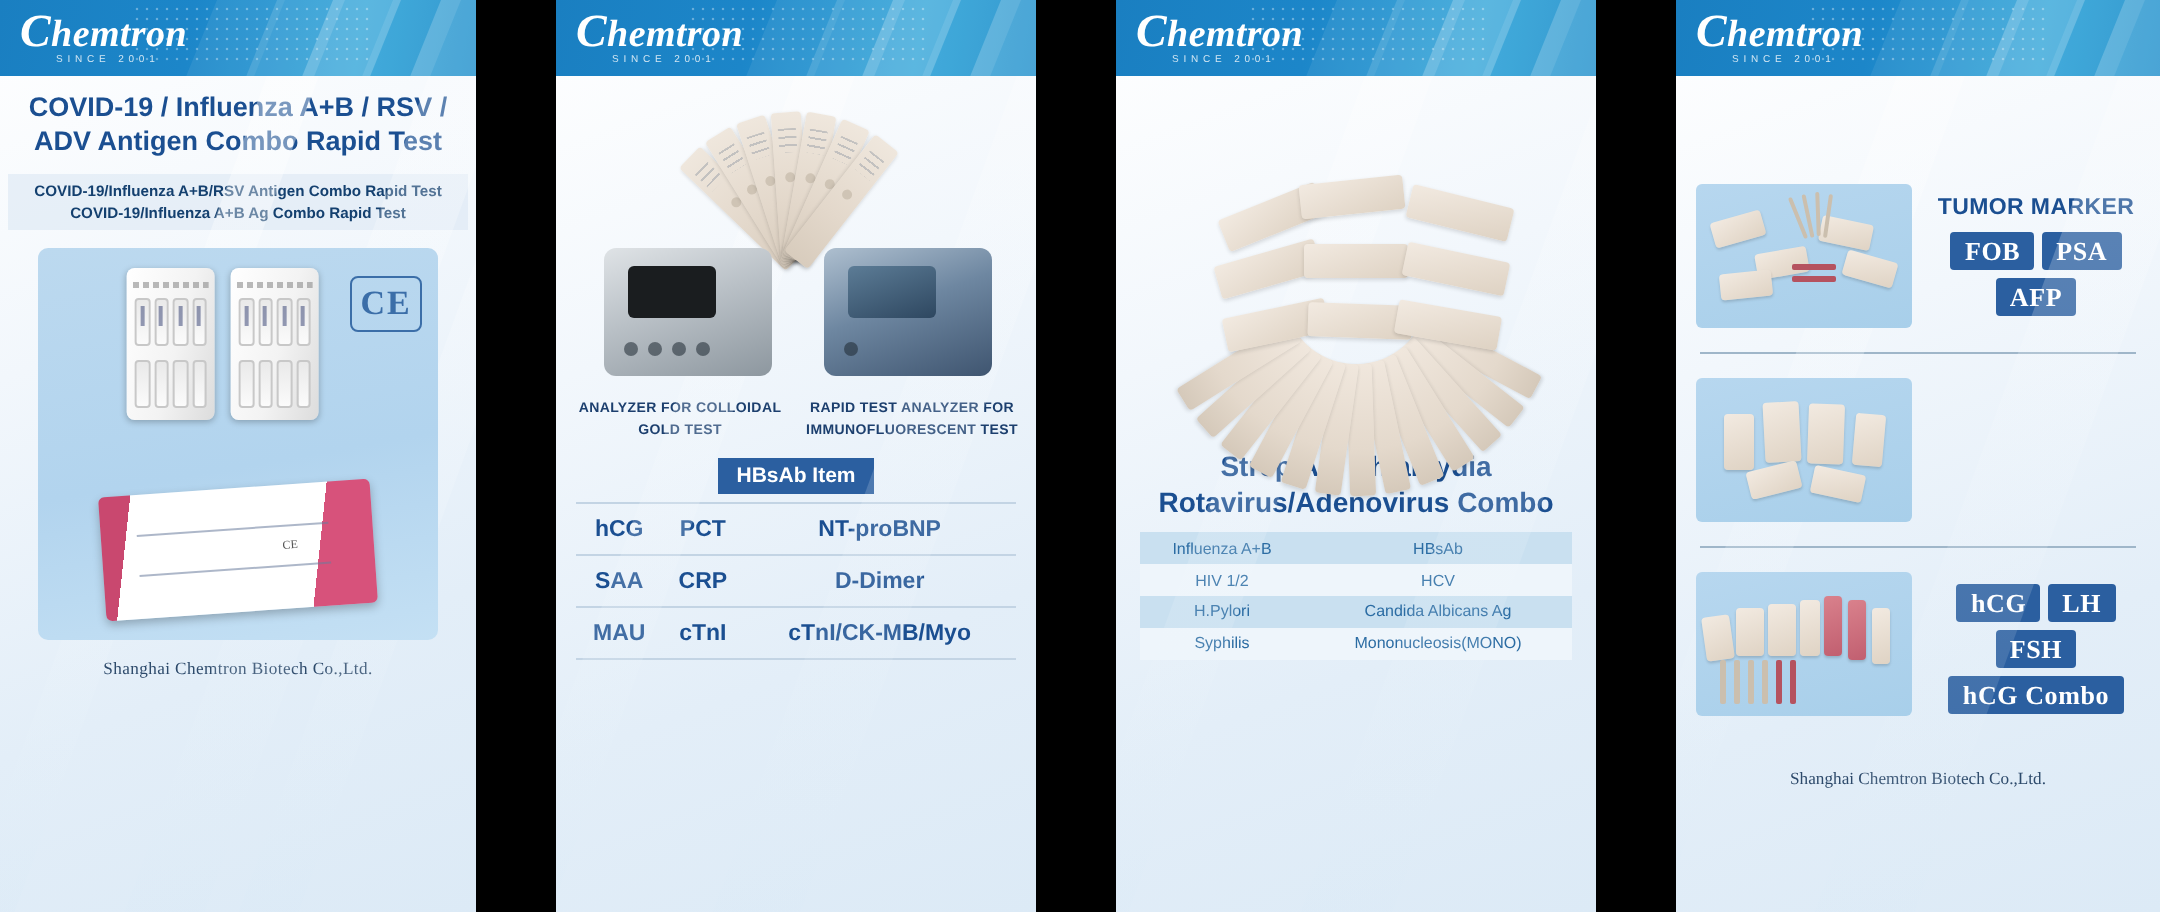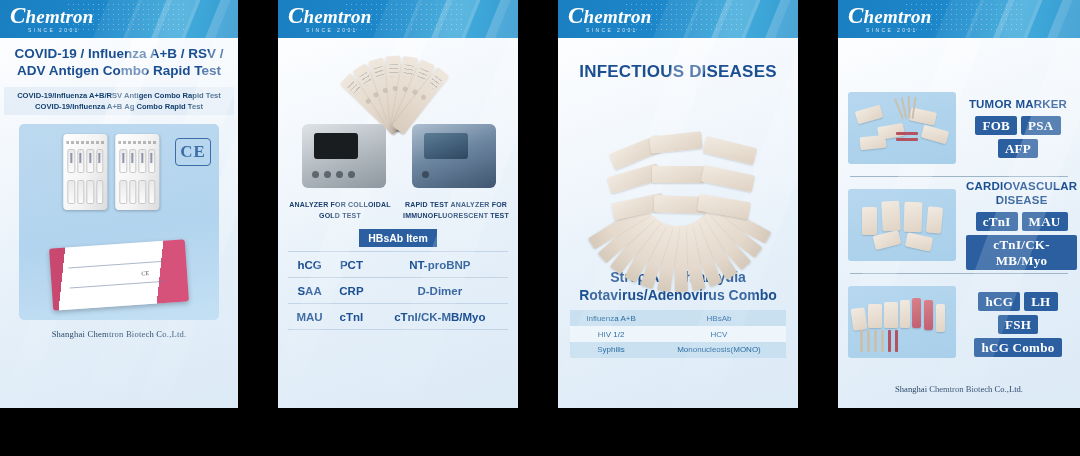--- a/index.html
+++ b/index.html
@@ -1,19 +1,19 @@
 <!DOCTYPE html>
 <html><head>
 <meta charset="utf-8">
 <style>
   html,body{margin:0;padding:0;background:#000;}
   body{width:1080px;height:456px;overflow:hidden;font-family:"Liberation Sans",sans-serif;}
   .stage{position:relative;width:1080px;height:456px;background:#000;display:flex;}
   .gap{background:#000;flex:0 0 auto;}
-  .panel{position:relative;flex:0 0 auto;height:408px;overflow:hidden;
+  .panel{position:relative;flex:0 0 auto;height:456px;overflow:hidden;
          background:linear-gradient(160deg,#ffffff 0%,#f2f7fc 35%,#e3eef8 70%,#dceaf6 100%);}
 
   
   .hdr{position:relative;height:38px;width:100%;
        background:linear-gradient(100deg,#1a7fc1 0%,#1c86c9 40%,#2ea3d8 75%,#1d8ecb 100%);
        overflow:hidden;}
   .hdr .dots{position:absolute;top:2px;left:66px;width:120px;height:30px;opacity:.45;
        background-image:radial-gradient(rgba(255,255,255,.75) 0.7px, transparent 0.8px);
        background-size:5px 5px;}
   .hdr .stripe{position:absolute;top:-14px;height:70px;width:34px;transform:skewX(-22deg);}
@@ -324,21 +324,20 @@
       <div class="logo">
         <div class="mark"><span class="cap">C</span><span>hemtron</span></div>
         <div class="since">SINCE 2001</div>
       </div>
     </div>
     <div class="wm">
       <i style="left:20%;top:0;width:34px;height:420px;opacity:.35"></i>
       <i style="left:70%;top:0;width:46px;height:420px;opacity:.3"></i>
     </div>
 
-    <div class="p3title">INFECTIOUS DISEASES</div>
 
     <div class="fan">
       <div class="fs" style="transform:translateX(-50%) rotate(-62deg)"></div>
       <div class="fs" style="transform:translateX(-50%) rotate(-52deg)"></div>
       <div class="fs" style="transform:translateX(-50%) rotate(-42deg)"></div>
       <div class="fs" style="transform:translateX(-50%) rotate(-32deg)"></div>
       <div class="fs" style="transform:translateX(-50%) rotate(-22deg)"></div>
       <div class="fs" style="transform:translateX(-50%) rotate(-12deg)"></div>
       <div class="fs" style="transform:translateX(-50%) rotate(-2deg)"></div>
       <div class="fs" style="transform:translateX(-50%) rotate(8deg)"></div>
@@ -368,20 +367,24 @@
       <tbody>
           <tr>
         <td>Influenza A+B</td>
         <td>HBsAb</td>
       </tr>
       <tr>
         <td>HIV 1/2</td>
         <td>HCV</td>
       </tr>
       <tr>
+        <td>H.Pylori</td>
+        <td>Candida Albicans Ag</td>
+      </tr>
+      <tr>
         <td>Syphilis</td>
         <td>Mononucleosis(MONO)</td>
       </tr>
     </tbody>
       </table>
   </div>
 
   <div class="gap" style="width:40px"></div>
 
   <div class="panel p4">
@@ -431,28 +434,20 @@
     <div class="divider"></div>
 
     <div class="sec">
       <div class="thumb">
         <div class="tk" style="left:14px;top:18px;width:15px;height:28px"></div>
         <div class="tk" style="left:34px;top:12px;width:18px;height:30px;transform:rotate(-3deg)"></div>
         <div class="tk" style="left:56px;top:13px;width:18px;height:30px;transform:rotate(2deg)"></div>
         <div class="tk" style="left:79px;top:18px;width:15px;height:26px;transform:rotate(5deg)"></div>
         <div class="tk" style="left:26px;top:44px;width:26px;height:14px;transform:rotate(-14deg)"></div>
         <div class="tk" style="left:58px;top:46px;width:26px;height:14px;transform:rotate(12deg)"></div>
-      </div>
-      <div class="meta">
-        <div class="nm">CARDIOVASCULAR DISEASE</div>
-        <div class="tags">
-          <span class="tag">cTnI</span>
-          <span class="tag">MAU</span>
-          <span class="tag">cTnI/CK-MB/Myo</span>
-        </div>
       </div>
     </div>
 
     <div class="divider"></div>
 
     <div class="sec">
       <div class="thumb">
         <div class="tk" style="left:4px;top:22px;width:14px;height:22px;transform:rotate(-8deg)"></div>
         <div class="tk" style="left:20px;top:18px;width:14px;height:24px"></div>
         <div class="tk" style="left:36px;top:16px;width:14px;height:26px"></div>

